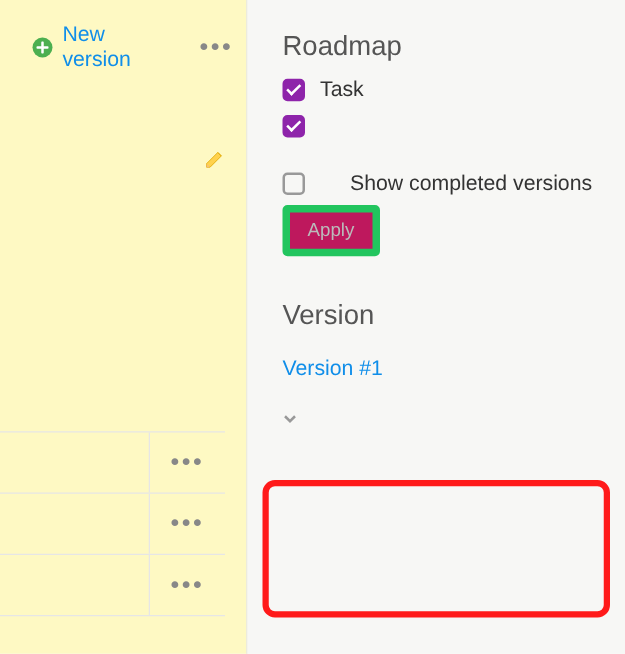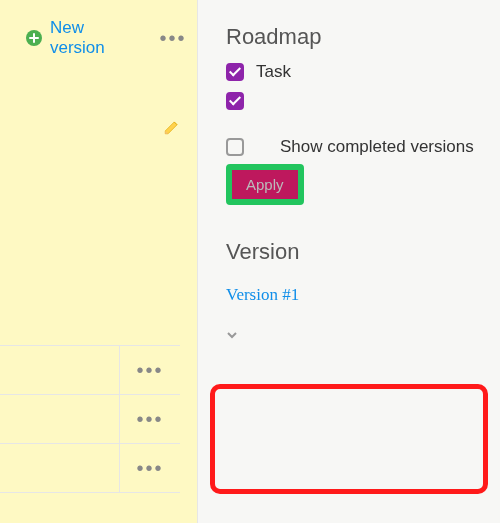--- a/index.html
+++ b/index.html
@@ -156,21 +156,20 @@
 
   .versions-list {
     margin-top: 34px;
   }
   .v-link {
     color: #108ee9;
     font-size: 17px;
     margin: 18px 0;
     cursor: pointer;
     line-height: 1.45;
-    font-family: Liberation Serif, serif;
   }
   .completed-row {
     display: flex;
     align-items: center;
     gap: 4px;
     color: #999;
     margin-top: 6px;
     margin-bottom: 14px;
     cursor: pointer;
     font-size: 17px;

